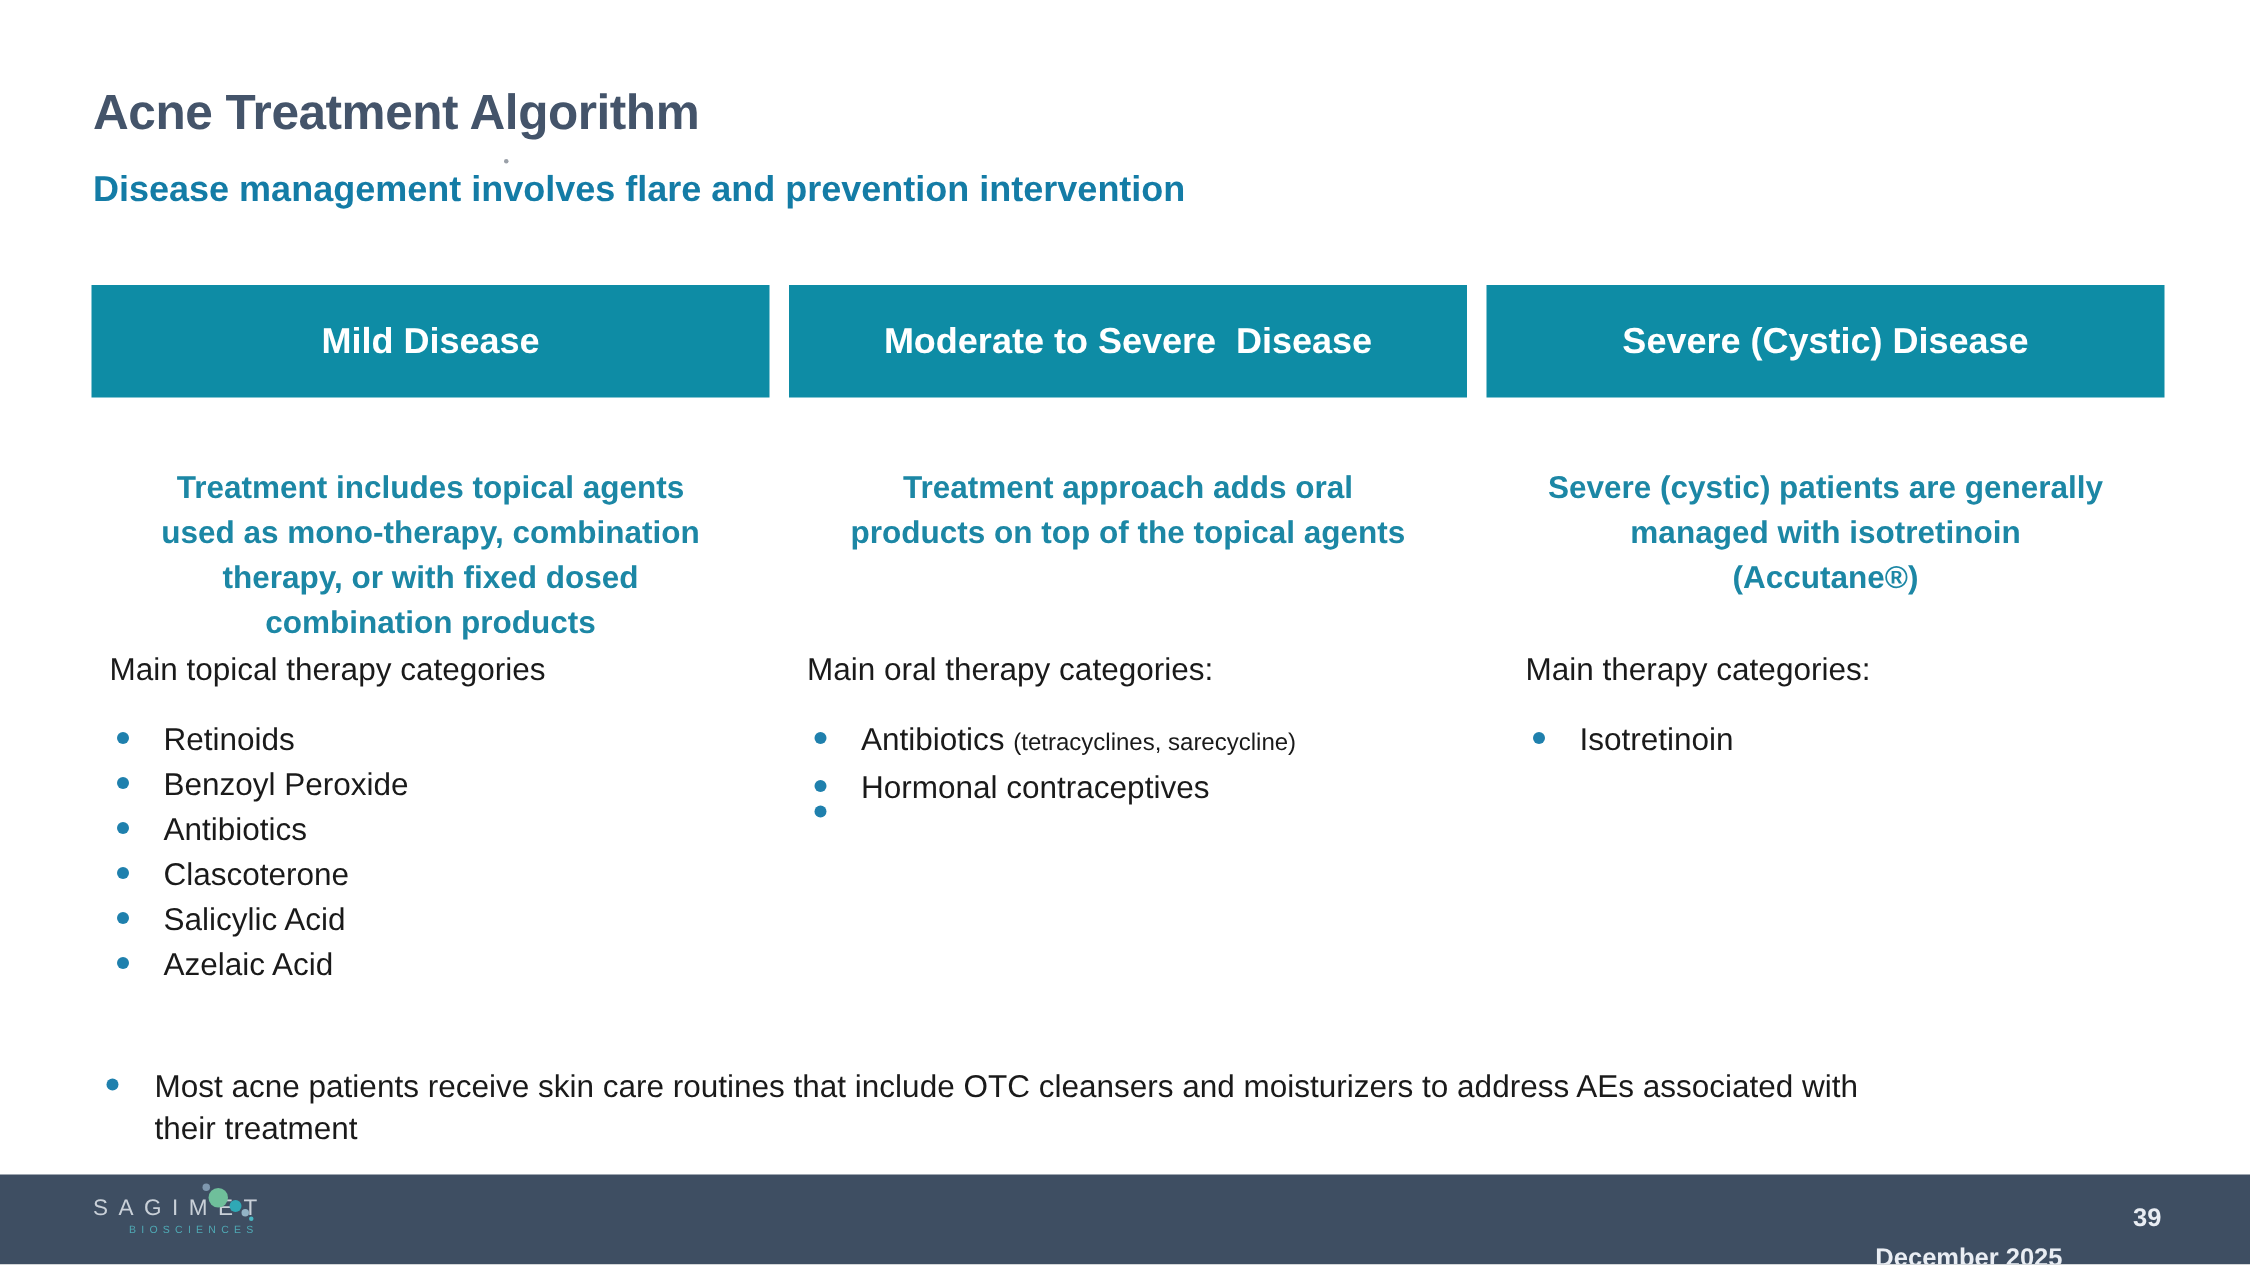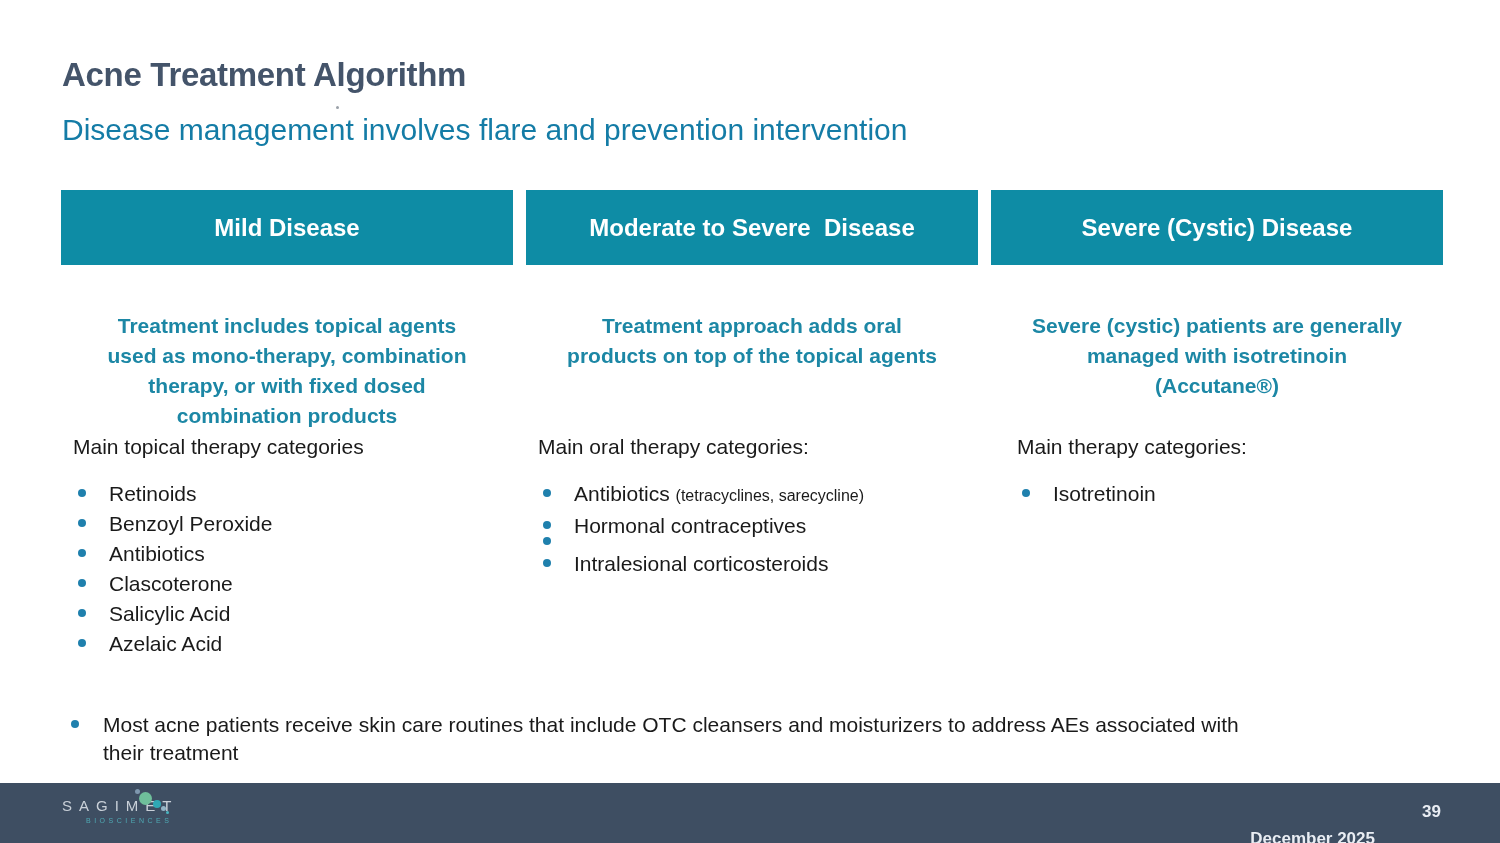--- a/index.html
+++ b/index.html
@@ -27,21 +27,21 @@
     position:absolute;left:62px;top:56px;
     font-size:33px;font-weight:bold;color:var(--title);
     letter-spacing:-0.3px;
   }
   .speck{
     position:absolute;left:336px;top:106px;
     width:3px;height:3px;border-radius:50%;background:#9AA0A8;
   }
   .subtitle{
     position:absolute;left:62px;top:113px;
-    font-size:30px;font-weight:normal;color:var(--subtitle);
+    font-size:24px;font-weight:bold;color:var(--subtitle);
   }
   .columns{
     position:absolute;left:61px;top:190px;right:57px;
     display:flex;gap:13px;
   }
   .col{flex:1 1 0;}
   .col-header{
     height:75px;background:var(--header_bar);
     display:flex;align-items:center;justify-content:center;
   }
@@ -174,24 +174,20 @@
           <li class="li">
               <span class="dot"></span>
               <span><span>Antibiotics </span><span class="note">(tetracyclines, sarecycline)</span></span>
             </li>
           <li class="li">
               <span class="dot"></span>
               <span>Hormonal contraceptives</span>
             </li>
           <li class="li">
               <span class="dot"></span>
-            </li>
-          <li class="li">
-              <span class="dot"></span>
-              <span>Intralesional corticosteroids</span>
             </li>
         </ul>
       </div>
     </section>
 
     <section class="col">
       <div class="col-header">
         <span>Severe (Cystic) Disease</span>
       </div>
       <div class="col-summary">

